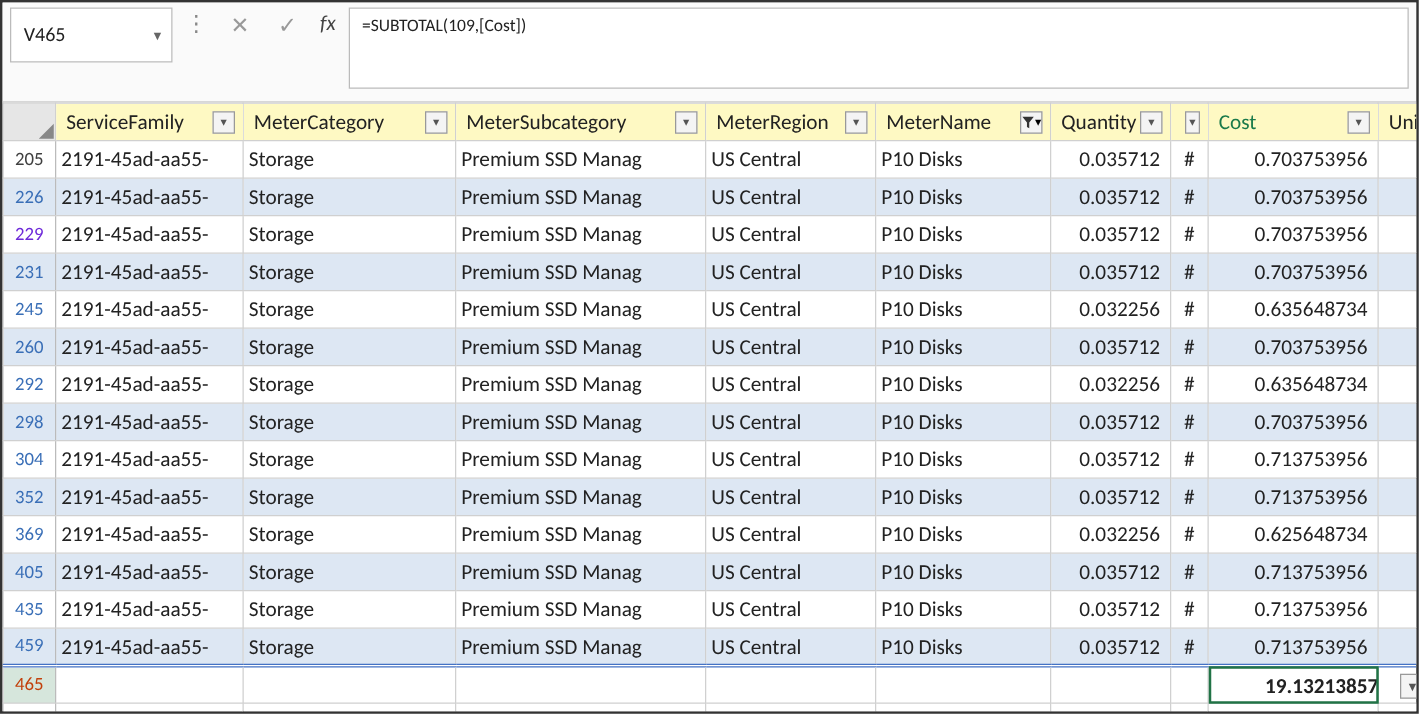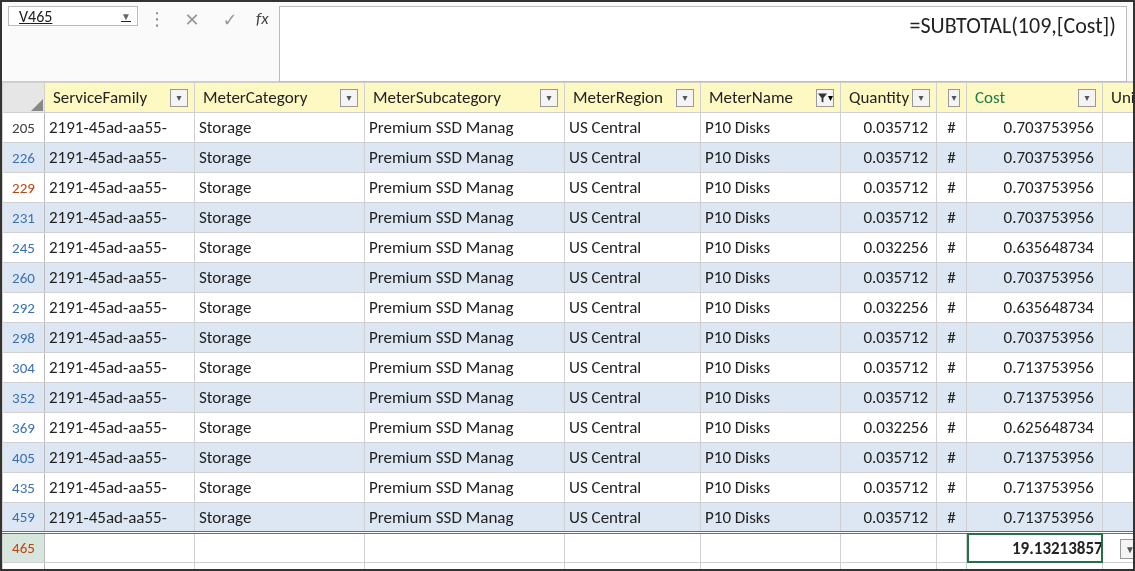--- a/index.html
+++ b/index.html
@@ -17,46 +17,44 @@
     display: flex;
     align-items: flex-start;
     border-bottom: 1px solid #ccc;
     background: #fafafa;
     height: 80px;
     padding: 4px 6px;
     gap: 6px;
   }
   .name-box {
     width: 130px;
-    height: 20px;
+    height: 44px;
     border: 1px solid #bbb;
     background: #fff;
     display: flex;
     align-items: center;
     padding: 0 6px 0 10px;
     font-size: 16px;
     justify-content: space-between;
-    text-decoration: underline;
   }
   .nb-arrow { color: #666; font-size: 10px; }
   .fb-dots { color:#888; font-size:18px; padding:2px 4px 0; }
   .fb-btn {
     width: 32px; height: 28px;
     display:flex; align-items:center; justify-content:center;
     color:#999; font-size:18px;
   }
   .fx-label { font-style: italic; font-size:17px; color:#444; padding:2px 4px 0; }
   .formula-input {
     flex:1;
-    height: 76px;
+    height: 65px;
     border:1px solid #bbb;
     background:#fff;
     padding:5px 10px;
-    font-size:22px;
-    text-align:right;
+    font-size:14px;
   }
   .grid-wrap { position:relative; }
   table { border-collapse: collapse; width: 100%; table-layout: fixed; }
   td, th { border: 1px solid #d0d0d0; height: 30px; padding: 0 4px; white-space: nowrap; overflow: hidden; font-size:17px; }
   .rowhdr {
     width: 42px; text-align:center; background:#e6e6e6;
     font-size:15px; color:#333; border-right:1px solid #bbb;
   }
   .rowhdr.sel { color:#c2410c; font-weight:500; background:#d6e6dc;}
   .corner { width:42px; background:#e6e6e6; }
@@ -210,21 +208,21 @@
           <td>Storage</td>
           <td>Premium SSD Manag</td>
           <td>US Central</td>
           <td>P10 Disks</td>
           <td class="num">0.035712</td>
           <td class="hash">#</td>
           <td class="num">0.703753956</td>
           <td></td>
         </tr>
         <tr class="plain">
-          <td class="rowhdr" style="color:#c2410c;">229</td>
+          <td class="rowhdr" style="color:#6d28d9;">229</td>
           <td>2191-45ad-aa55-</td>
           <td>Storage</td>
           <td>Premium SSD Manag</td>
           <td>US Central</td>
           <td>P10 Disks</td>
           <td class="num">0.035712</td>
           <td class="hash">#</td>
           <td class="num">0.703753956</td>
           <td></td>
         </tr>

